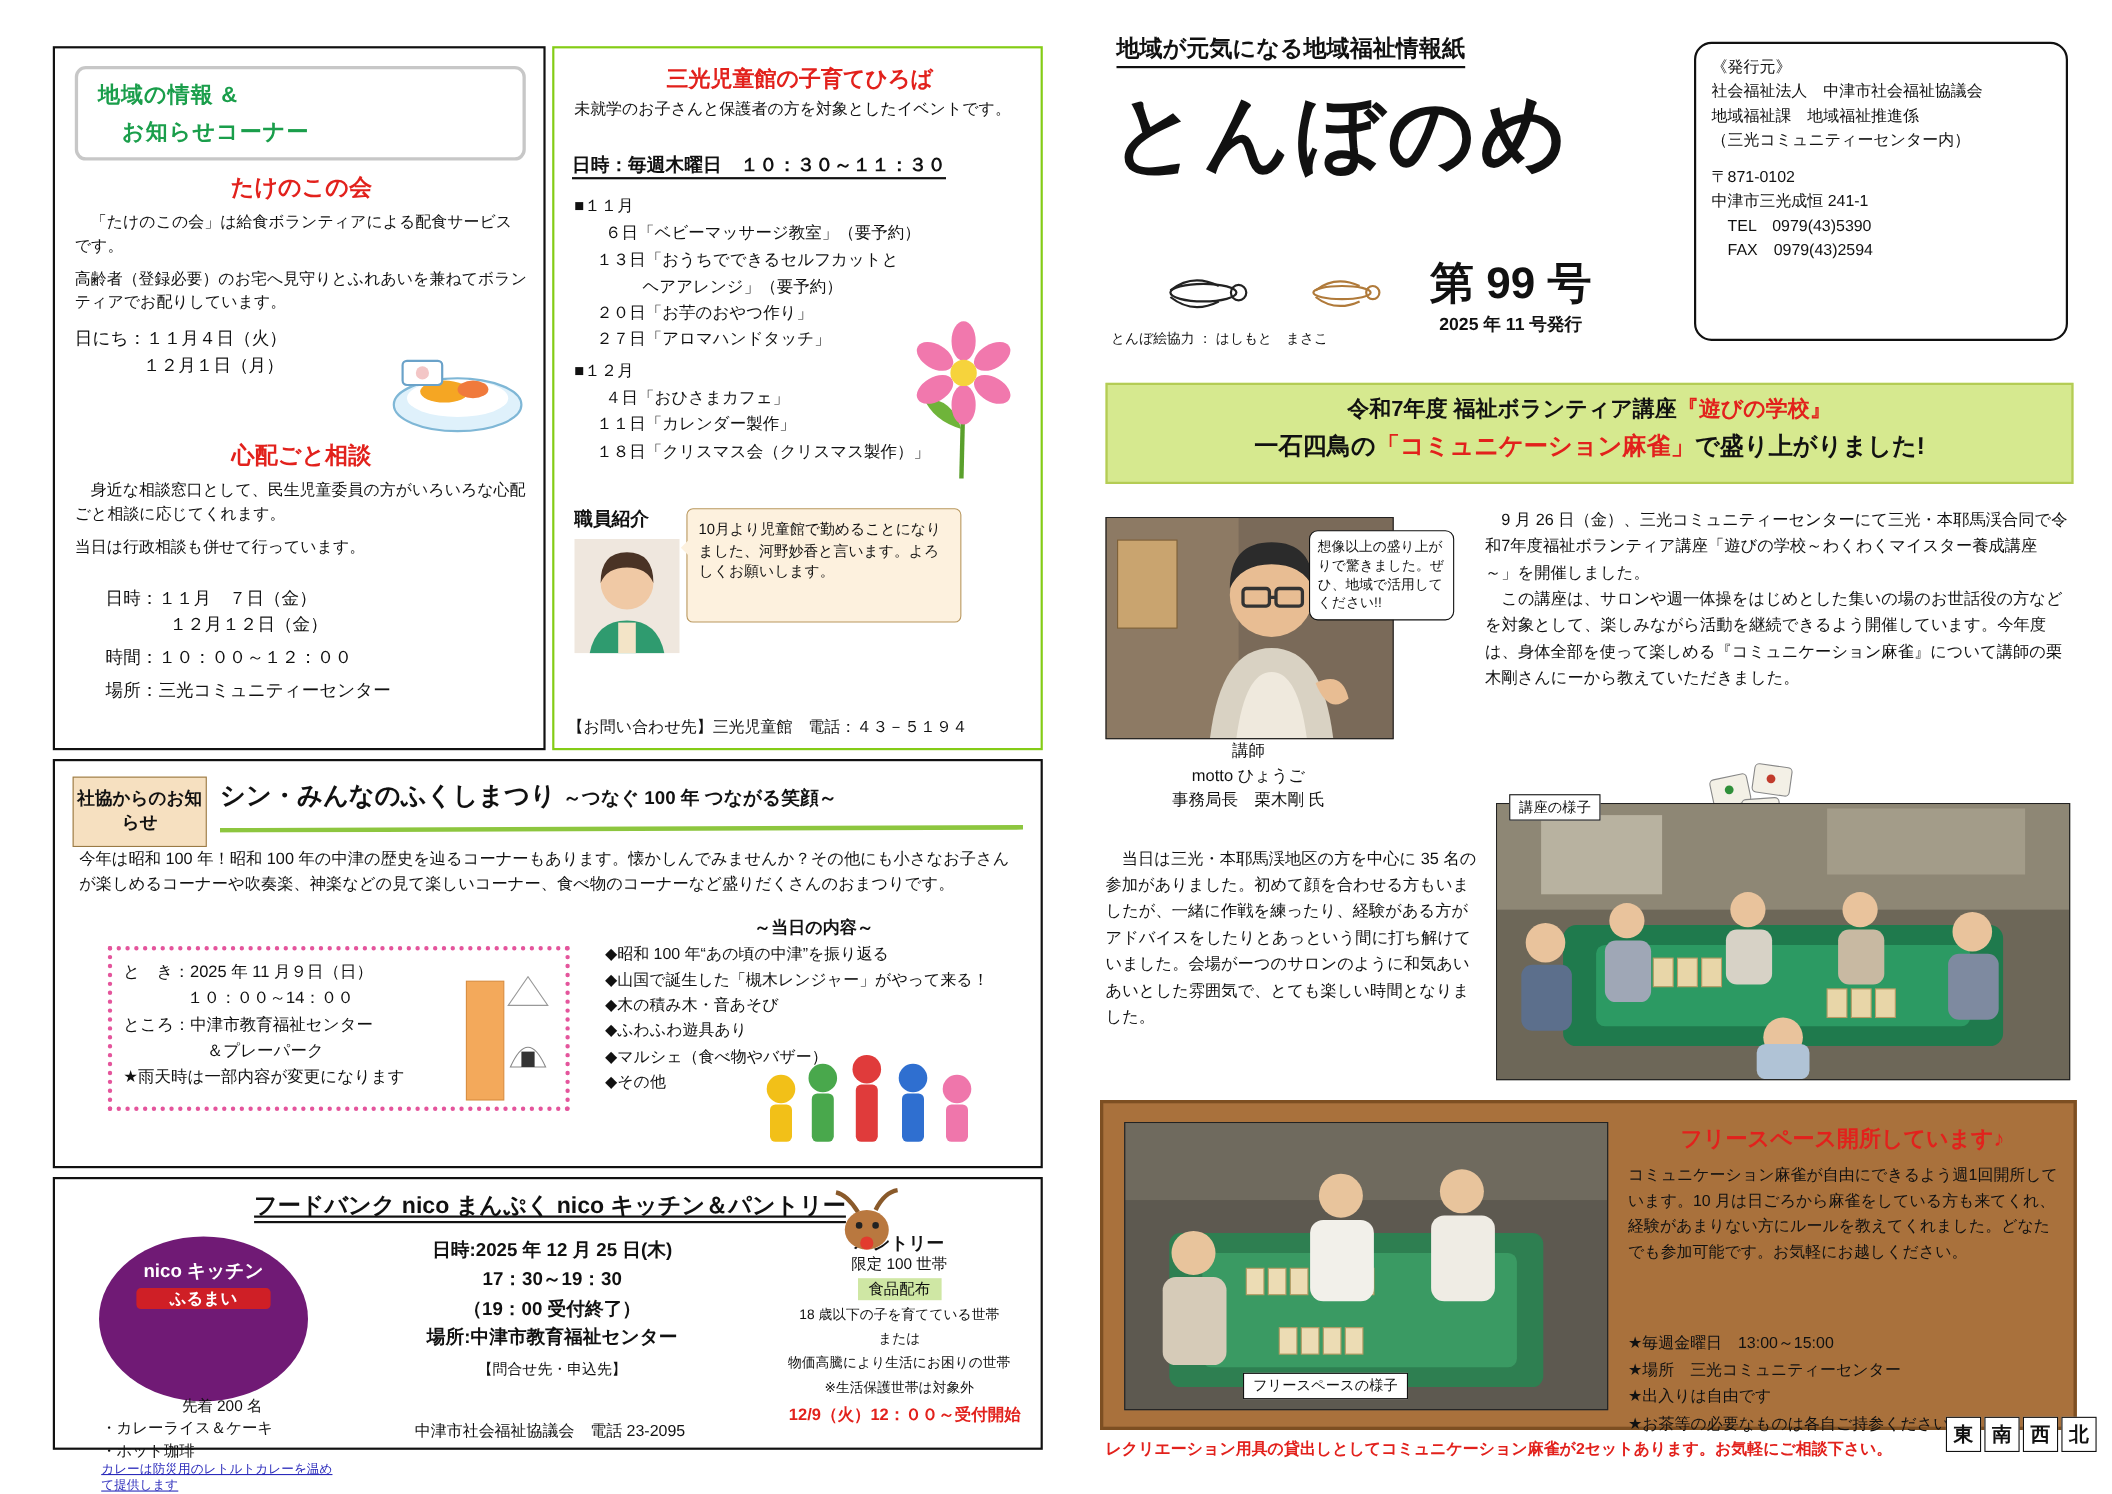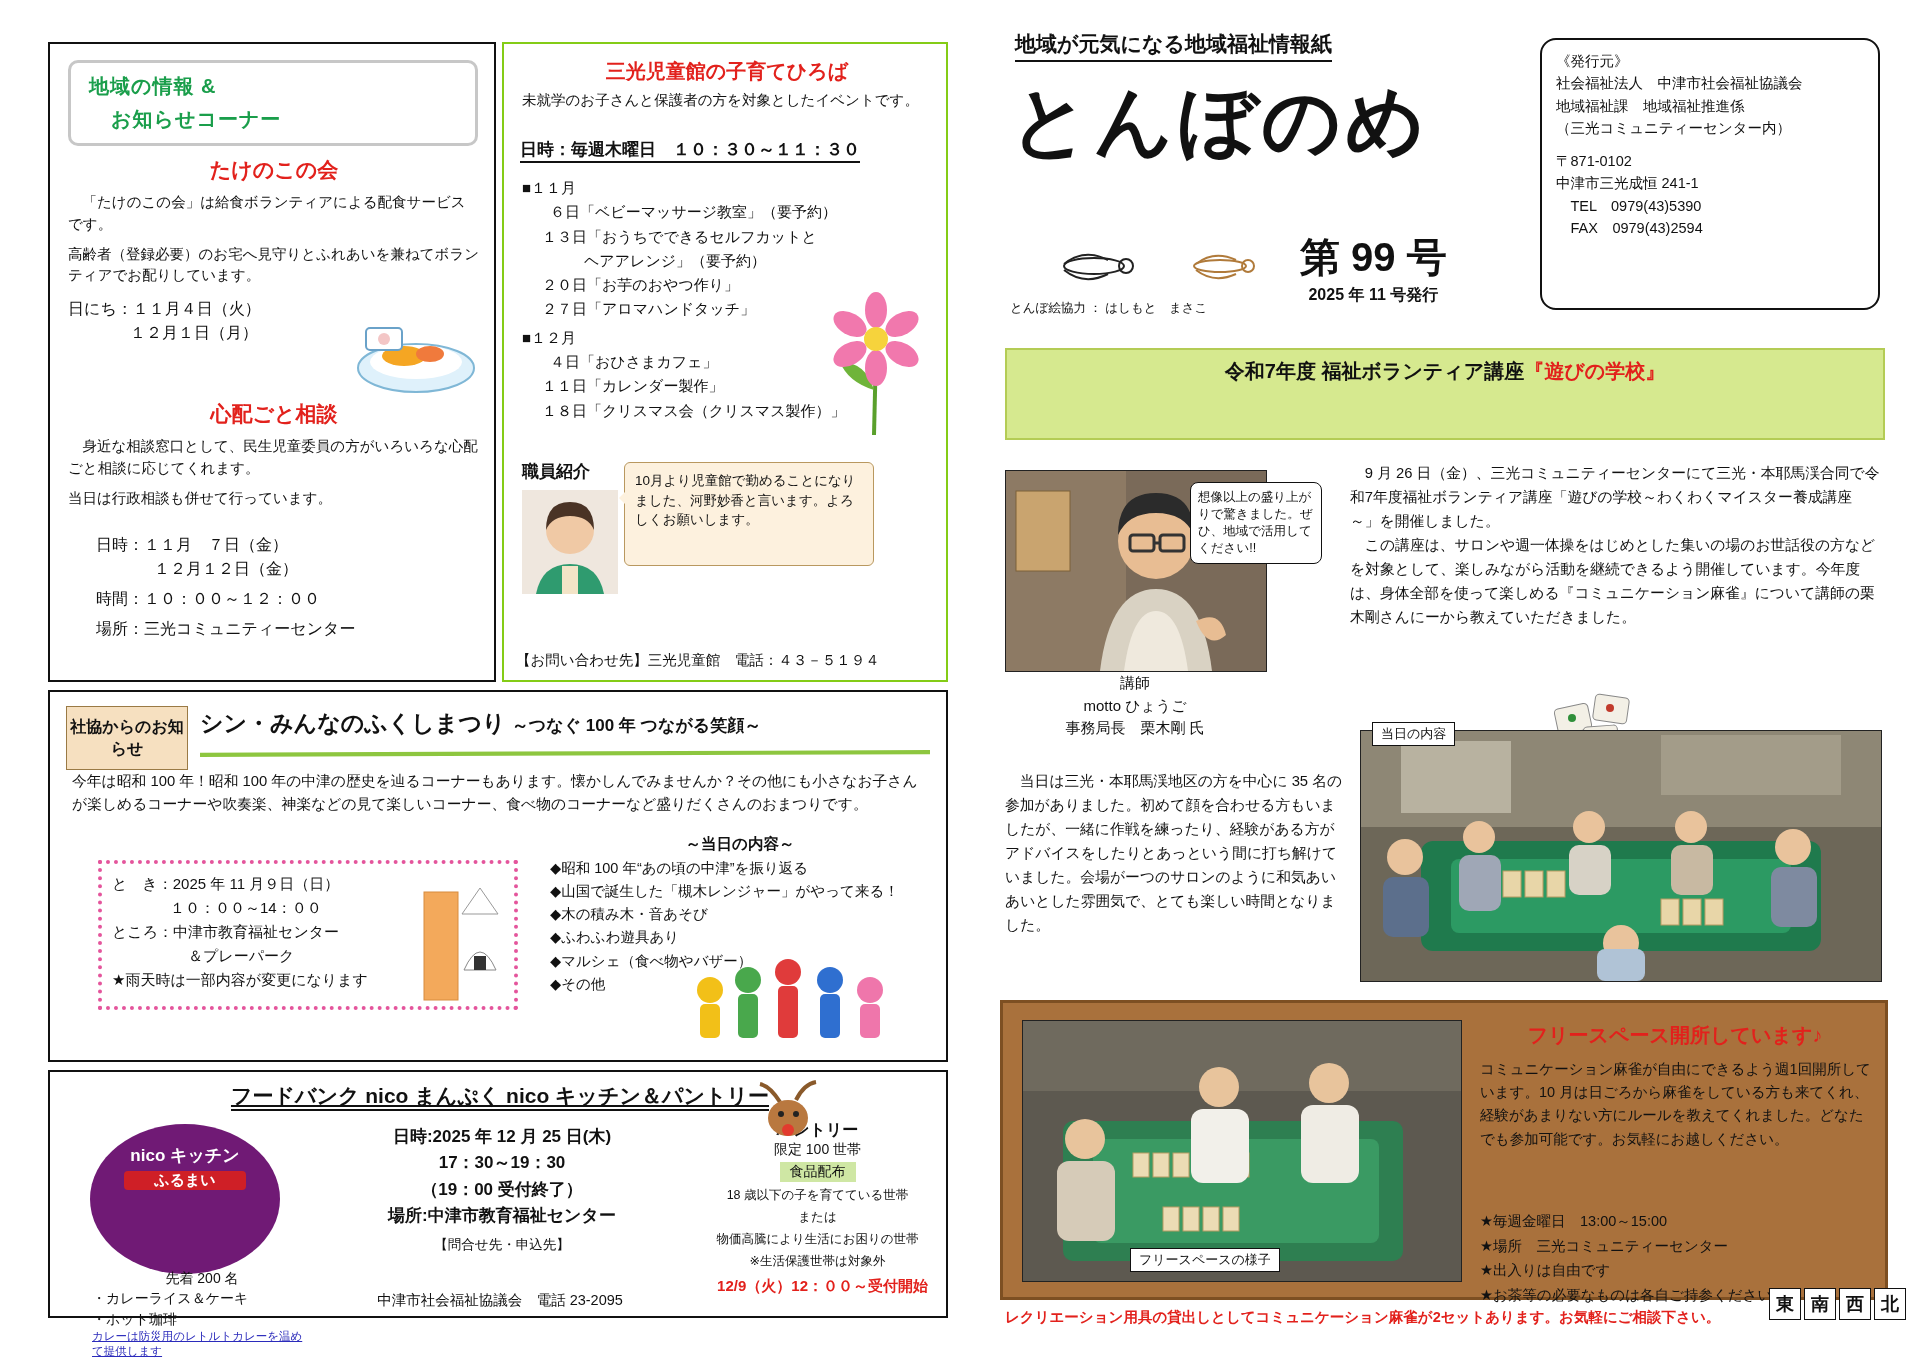--- a/index.html
+++ b/index.html
@@ -324,20 +324,23 @@
     <div>〒871-0102</div>
     <div>中津市三光成恒 241-1</div>
     <div>　TEL　0979(43)5390</div>
     <div>　FAX　0979(43)2594</div>
   </div>
 
   <div id="banner">
     <div class="l1">
       <span>令和7年度 福祉ボランティア講座</span><span class="rd">『遊びの学校』</span>
     </div>
+    <div class="l2">
+      <span>一石四鳥の</span><span class="rd">「コミュニケーション麻雀」</span><span>で盛り上がりました!</span>
+    </div>
   </div>
 
   <div id="photo1">
     <svg viewBox="0 0 260 200" class="ph-img">
       <rect width="260" height="200" fill="#7a6a59"></rect>
       <rect x="0" y="0" width="120" height="200" fill="#8d7a64"></rect>
       <rect x="10" y="20" width="54" height="80" fill="#c9a46f" stroke="#7d6038"></rect>
       <circle cx="150" cy="70" r="38" fill="#e8bd93"></circle>
       <path d="M112 64 q0 -42 38 -42 q38 0 38 42 q-10 -22 -38 -22 q-28 0 -38 22z" fill="#2b2b2b"></path>
       <rect x="124" y="64" width="24" height="16" rx="3" fill="none" stroke="#333" stroke-width="3"></rect>
@@ -396,21 +399,21 @@
           <rect x="208" y="114" width="42" height="50" rx="10" fill="#d7d2c6"></rect>
         <circle cx="330" cy="96" r="16" fill="#e9c39c"></circle>
           <rect x="310" y="114" width="42" height="50" rx="10" fill="#c8b9a2"></rect>
         <circle cx="432" cy="116" r="18" fill="#e9c39c"></circle>
           <rect x="410" y="136" width="46" height="60" rx="10" fill="#7e8aa0"></rect>
         <circle cx="260" cy="212" r="18" fill="#e9c39c"></circle>
           <rect x="236" y="218" width="48" height="32" rx="8" fill="#b0c3d6"></rect>
       </g>
     </svg>
   </div>
-  <div id="cap1">当日の内容</div>
+  <div id="cap1">講座の様子</div>
 
   <div id="free-box"></div>
   <div id="photo3">
     <svg viewBox="0 0 438 260" class="ph-img">
       <rect width="438" height="260" fill="#5d5950"></rect>
       <rect width="438" height="70" fill="#6f6a5e"></rect>
       <rect x="40" y="100" width="340" height="140" rx="10" fill="#2e7f51"></rect>
       <rect x="70" y="118" width="286" height="104" rx="8" fill="#3a9a63"></rect>
       <g fill="#ecdcb4" stroke="#b79b63">
         <rect x="110" y="132" width="16" height="24"></rect>

